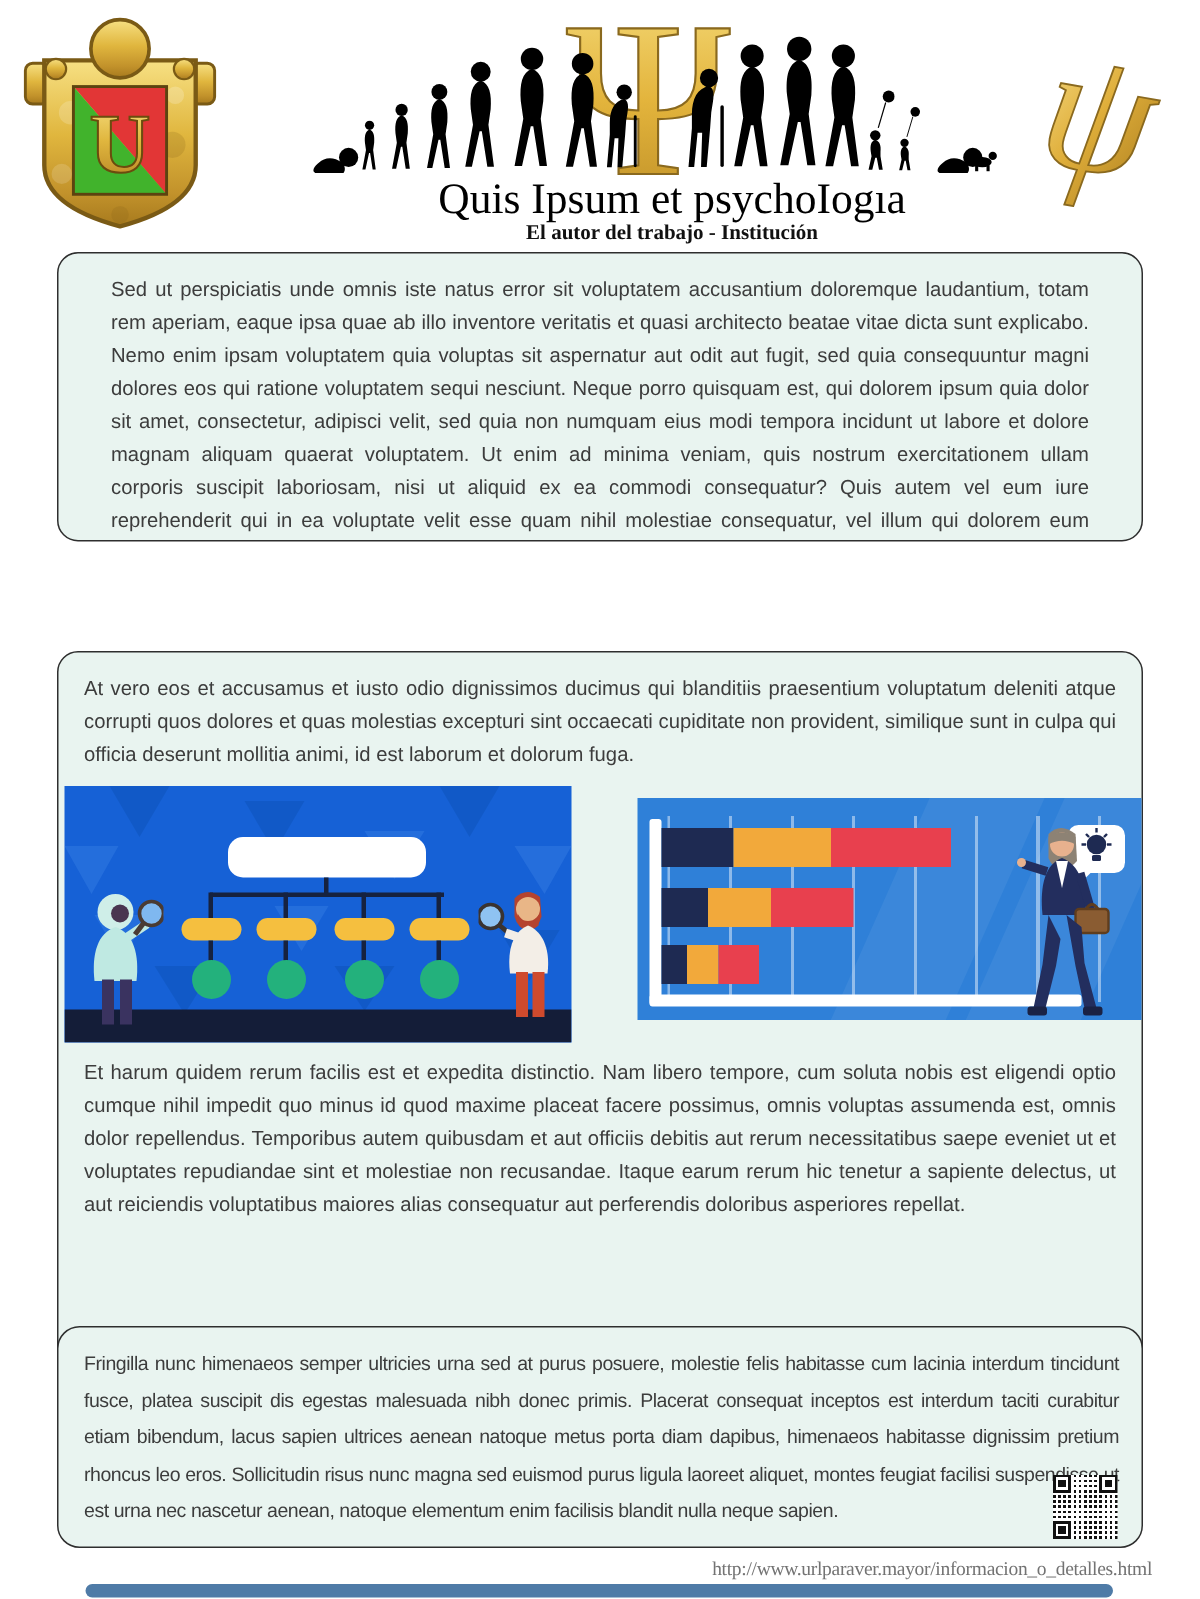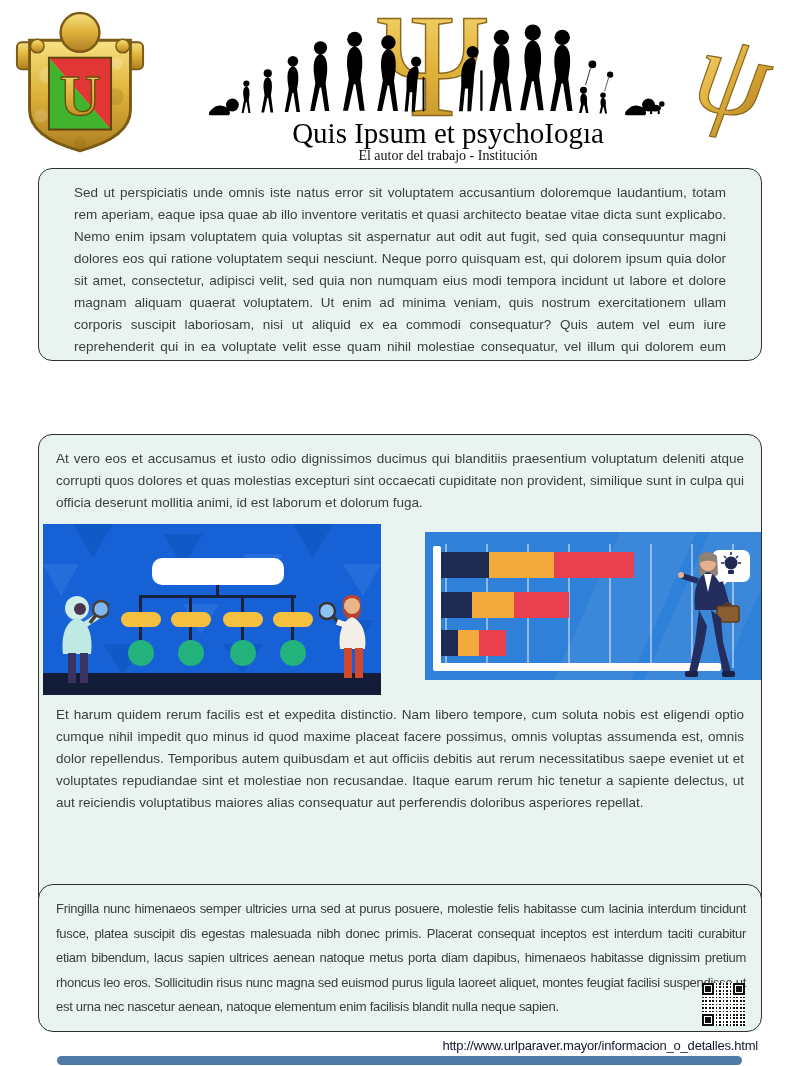--- a/index.html
+++ b/index.html
@@ -4,21 +4,21 @@
 <style>
   html,body{margin:0;padding:0;background:#ffffff;}
   .page{position:relative;width:800px;height:1066px;background:#fff;overflow:hidden;
         font-family:"Liberation Sans",sans-serif;}
 
   
   .crest{position:absolute;left:14px;top:6px;width:132px;height:150px;}
   .header-center{position:absolute;left:100px;top:0;width:696px;height:170px;text-align:center;}
   .silhouettes{display:block;margin:6px auto 0;transform:translateX(-14px);}
   .page-title{font-family:"Liberation Serif",serif;font-size:29px;line-height:30px;color:#000;margin-top:-2px;}
-  .page-subtitle{font-family:"Liberation Serif",serif;font-weight:normal;font-size:14px;line-height:16px;color:#111;}
+  .page-subtitle{font-family:"Liberation Serif",serif;font-weight:bold;font-size:14px;line-height:16px;color:#111;}
   .psi-right{position:absolute;right:26px;top:22px;width:84px;height:132px;}
 
   
   .panel{position:absolute;left:38px;width:724px;background:#e9f4f0;border:1.6px solid #2e2e2e;
          border-radius:14px;box-sizing:border-box;overflow:hidden;}
   .panel p{margin:0;color:#3c3c3c;text-align:justify;}
   .panel-1{top:168px;height:193px;padding:13px 35px;}
   .panel-1 p{font-size:13.5px;line-height:22px;}
   .panel-2{top:434px;height:558px;padding:13px 17px;}
   .panel-2 p{font-size:13.5px;line-height:22px;}
@@ -49,21 +49,21 @@
   .axis-h{position:absolute;left:8px;top:131px;width:288px;height:8px;background:#fff;border-radius:2px;}
   .bar-row{position:absolute;left:16px;height:26px;display:flex;}
   .bar-row span{display:block;height:100%;}
   .chart-woman{position:absolute;right:24px;bottom:0;}
   .chart-bubble{position:absolute;right:14px;top:17px;}
 
   
   .qr{position:absolute;right:16px;bottom:5px;width:43px;height:43px;}
 
   
-  .url-line{position:absolute;top:1038px;right:42px;font-size:13px;color:#0f172a;letter-spacing:-0.2px;}
+  .url-line{position:absolute;top:1038px;right:32px;font-size:13px;color:#737373;letter-spacing:-0.2px;font-family:Liberation Serif, serif;}
   .bottom-bar{position:absolute;left:57px;top:1056px;width:685px;height:9px;border-radius:4.5px;background:#4f7ba7;}
 </style>
 </head>
 <body>
 
 <div class="page">
 
   <svg class="crest" viewBox="0 0 136 152">
     <defs>
       <linearGradient id="gold3" x1="0" y1="0" x2="0" y2="1">

